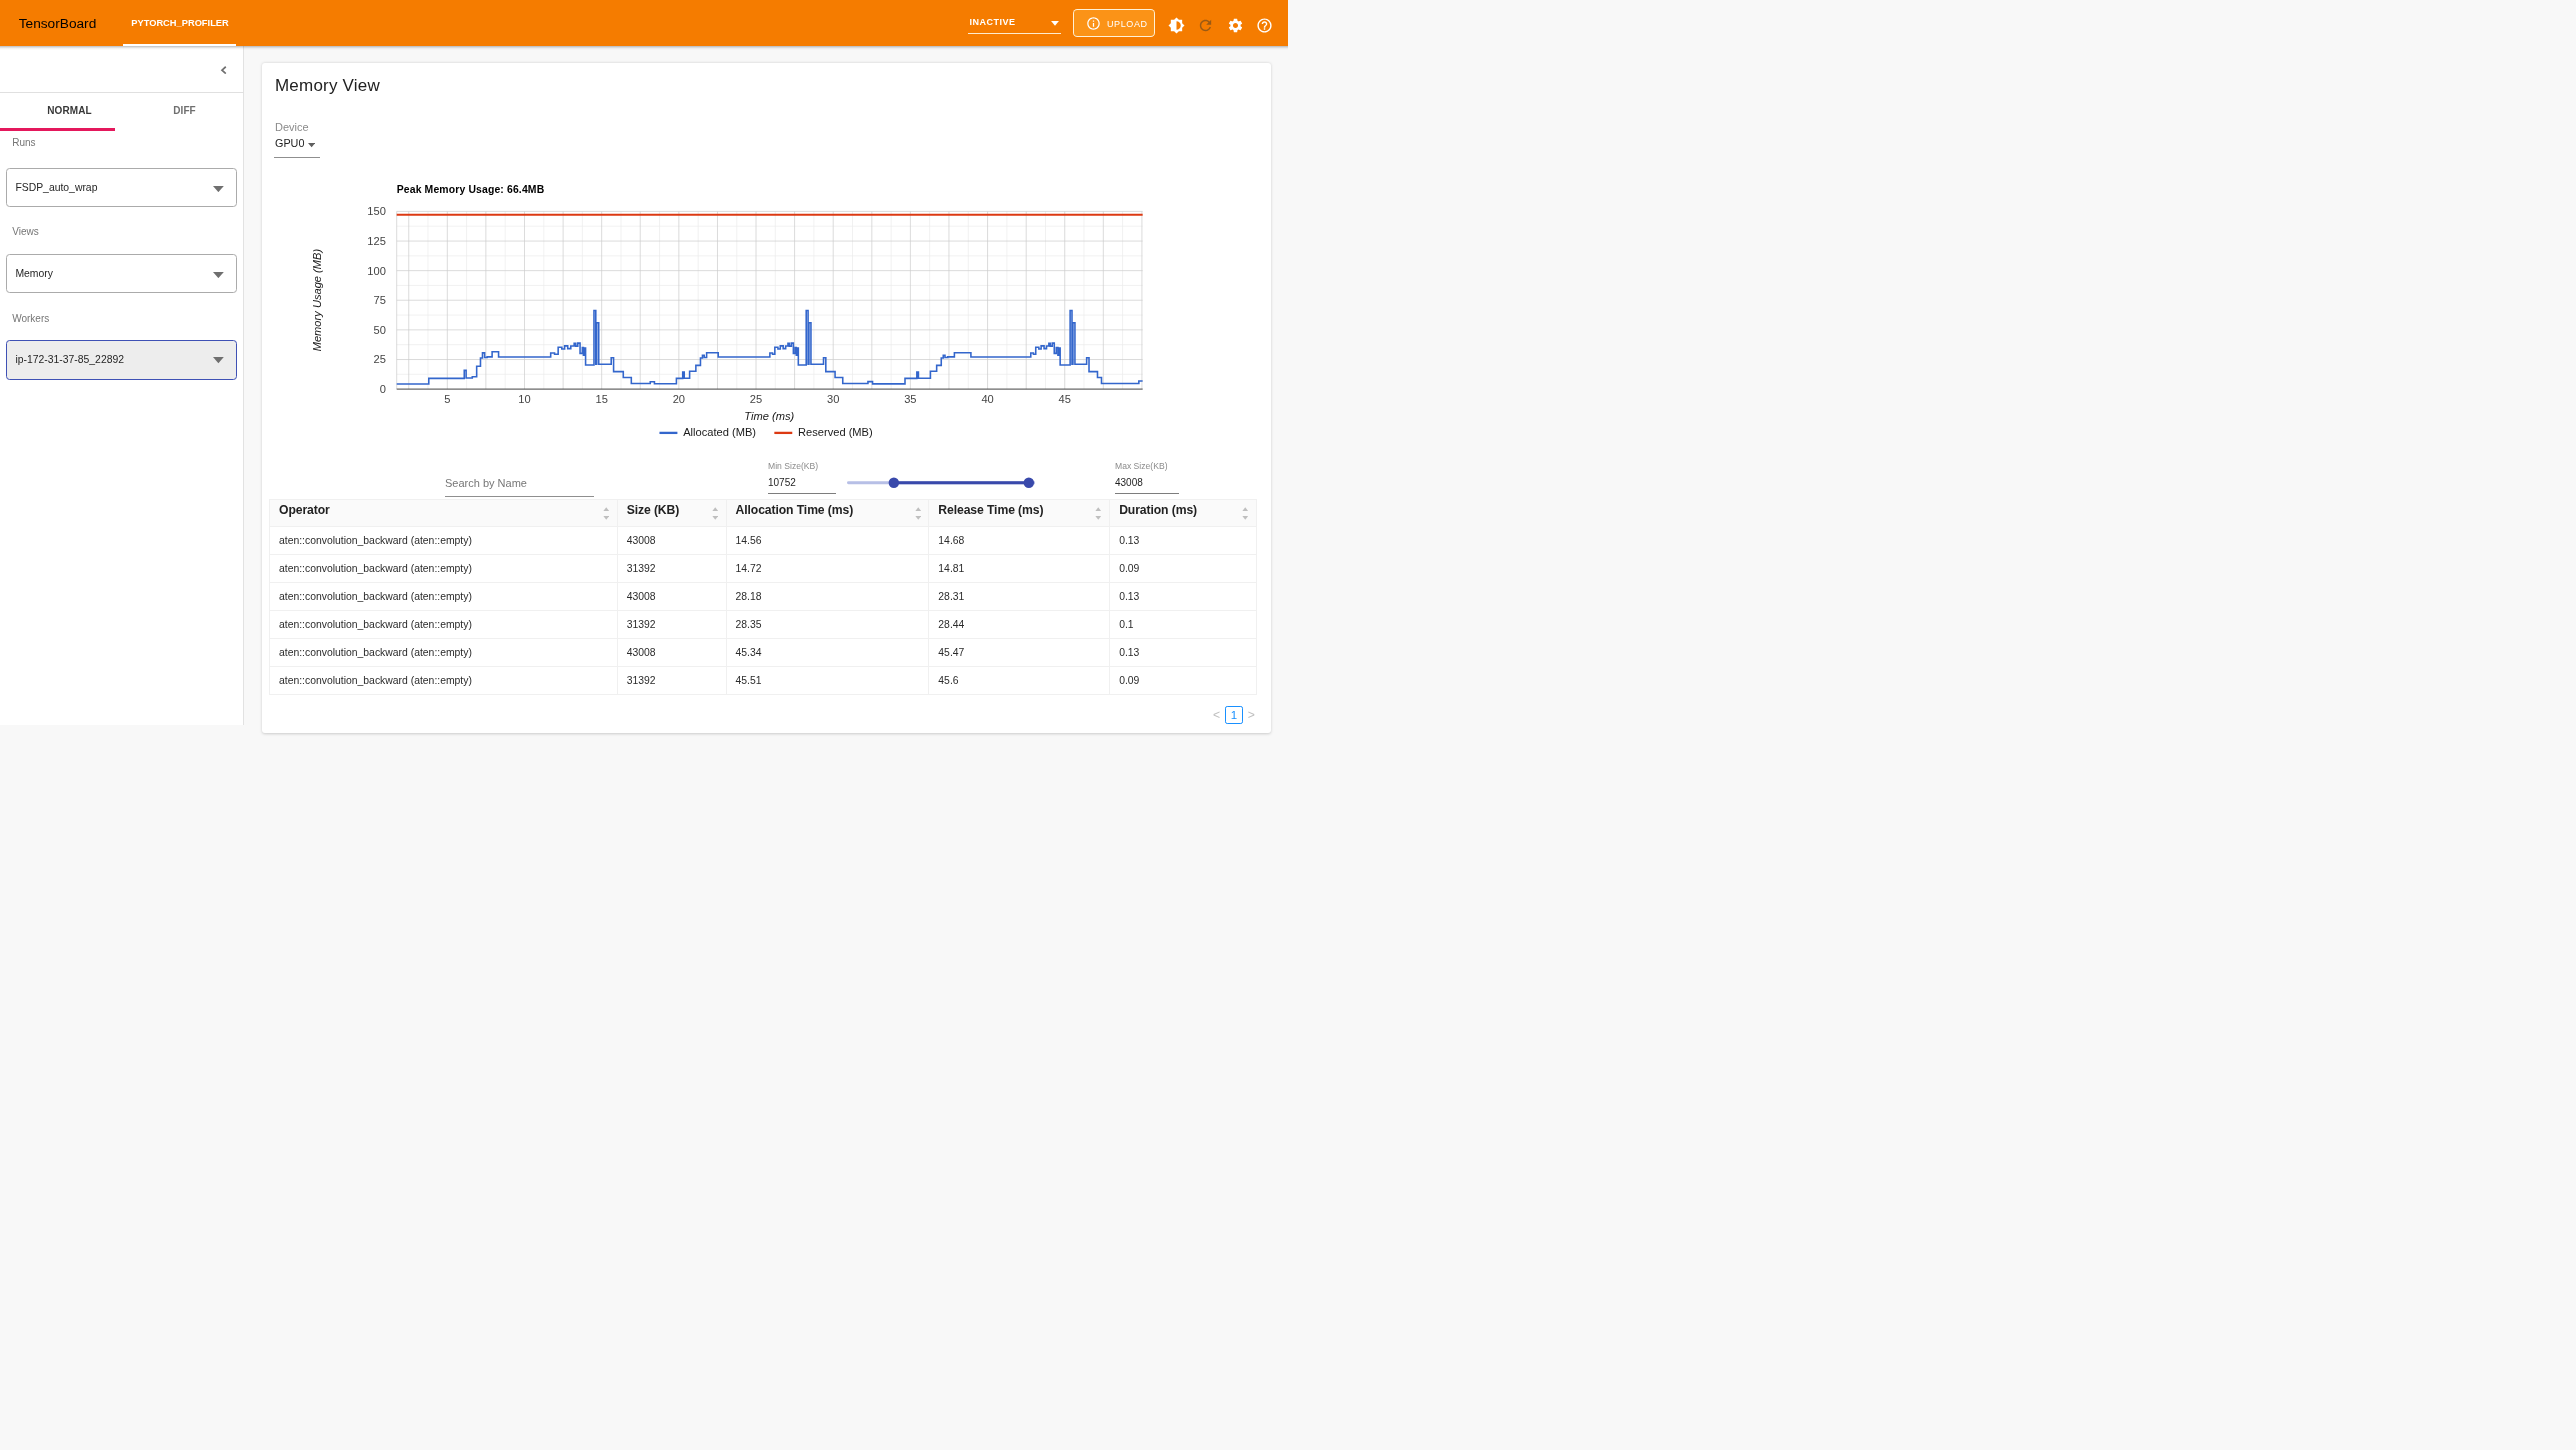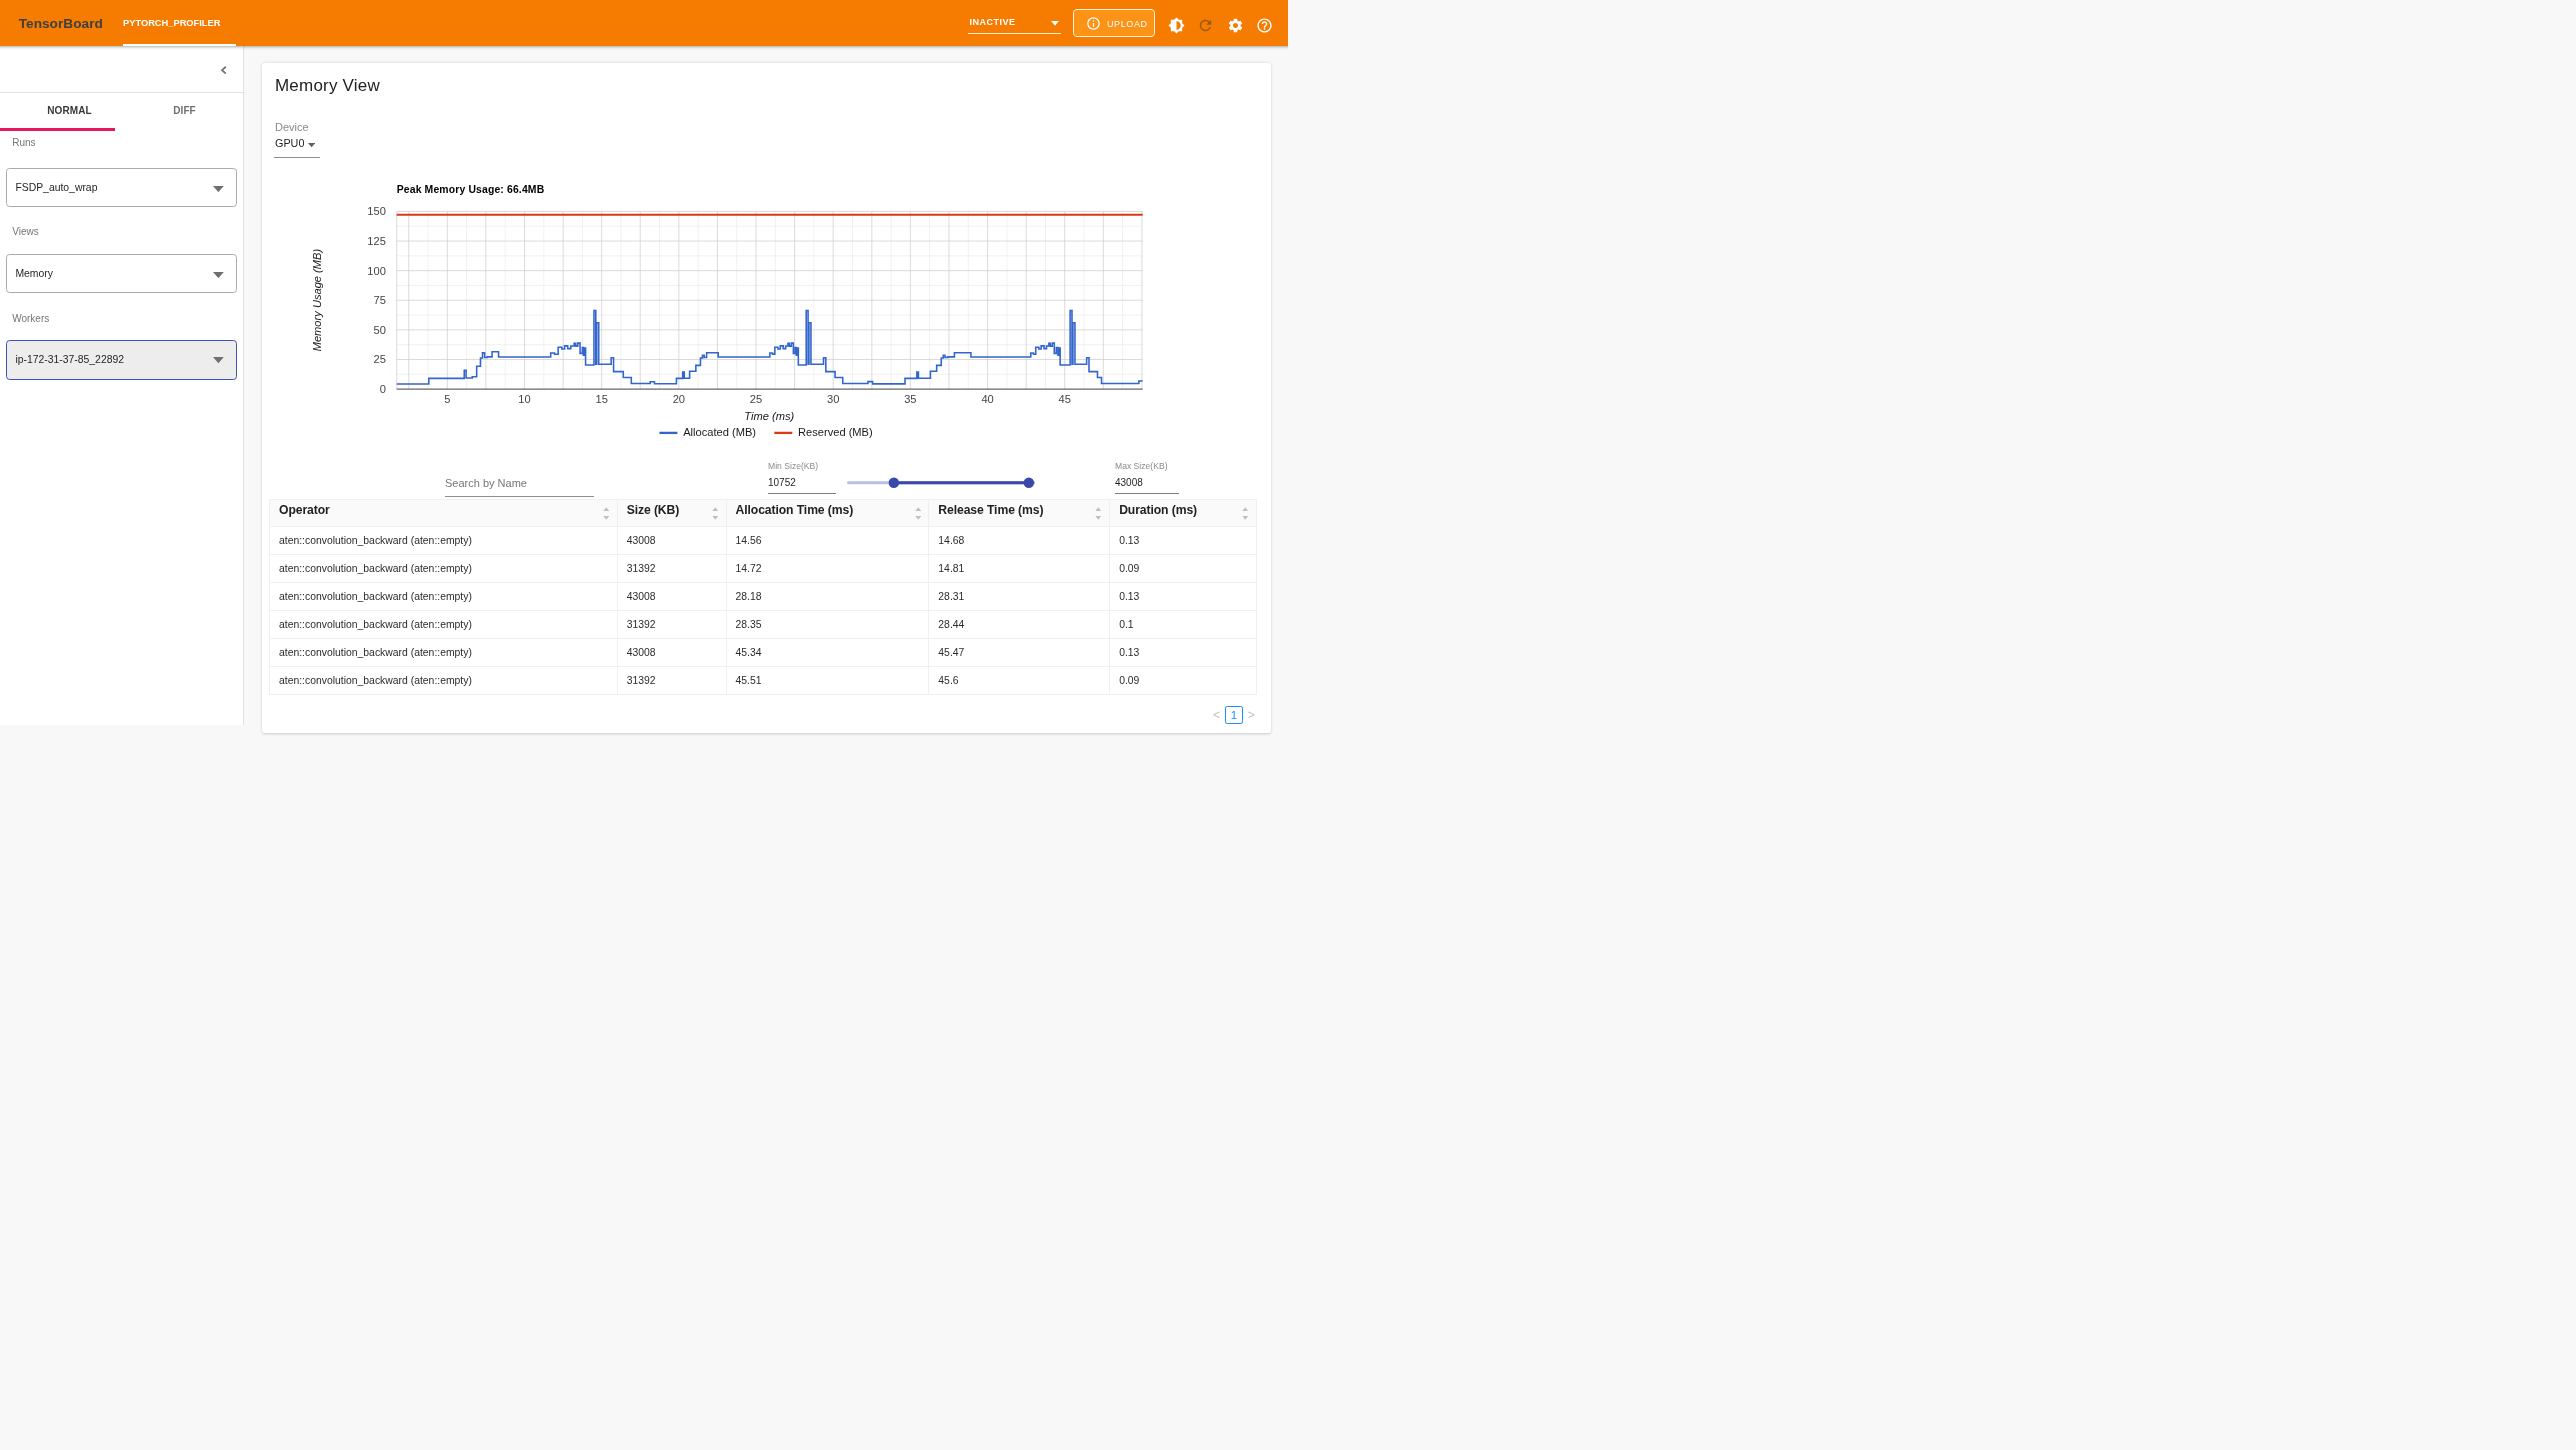--- a/index.html
+++ b/index.html
@@ -1,21 +1,21 @@
 <!DOCTYPE html>
 <html style="font-size:11.5px"><head><meta charset="utf-8">
 <style>
 *{margin:0;padding:0;box-sizing:border-box}
 html,body{width:1288px;height:725px;overflow:hidden;font-family:"Liberation Sans",sans-serif;background:#f8f8f8;-webkit-font-smoothing:antialiased}
 
 .header{position:absolute;left:0;top:0;width:1288px;height:46px;background:#f57c00;z-index:10}
 .hshadow{position:absolute;left:0;top:46px;width:1288px;height:4.3px;z-index:9;
  background:linear-gradient(to bottom,rgba(0,0,0,0.26),rgba(0,0,0,0.06) 55%,rgba(0,0,0,0) 100%)}
-.logo{position:absolute;left:18.7px;top:16px;color:#404040;font-size:13.7px;font-weight:bold;letter-spacing:0px}
-.ptab{position:absolute;left:123px;top:0;width:114px;height:46px;color:#fff;font-size:9.3px;font-weight:bold;letter-spacing:0px;line-height:46px}
+.logo{position:absolute;left:18.7px;top:16px;color:#000000;font-size:13.7px;font-weight:normal;letter-spacing:0px}
+.ptab{position:absolute;left:123px;top:0;width:114px;height:46px;color:#fff;font-size:9.3px;font-weight:bold;letter-spacing:0px;text-align:center;line-height:46px}
 .ink{position:absolute;left:123px;top:44px;width:113px;height:2.2px;background:#fff}
 .inactive{position:absolute;left:968px;top:0;width:93px;height:28px;color:#fff}
 .inactive .txt{position:absolute;left:1.4px;top:17px;font-size:9px;font-weight:bold;letter-spacing:0.5px}
 .inactive .line{position:absolute;left:0;top:33px;width:93px;height:1.1px;background:rgba(255,248,230,0.9)}
 .inactive svg{position:absolute;left:83px;top:21px}
 .upload{position:absolute;left:1073px;top:8.6px;width:82px;height:28px;border:1.1px solid rgba(255,246,224,0.95);border-radius:4.3px;background:#fb9317;color:#fff}
 .upload .utxt{position:absolute;left:33px;top:9.7px;font-size:9px;font-weight:normal;letter-spacing:0.6px}
 .upload svg{position:absolute;left:11.5px;top:6.8px}
 .hicon{position:absolute;top:16.5px;width:17px;height:17px}
 

